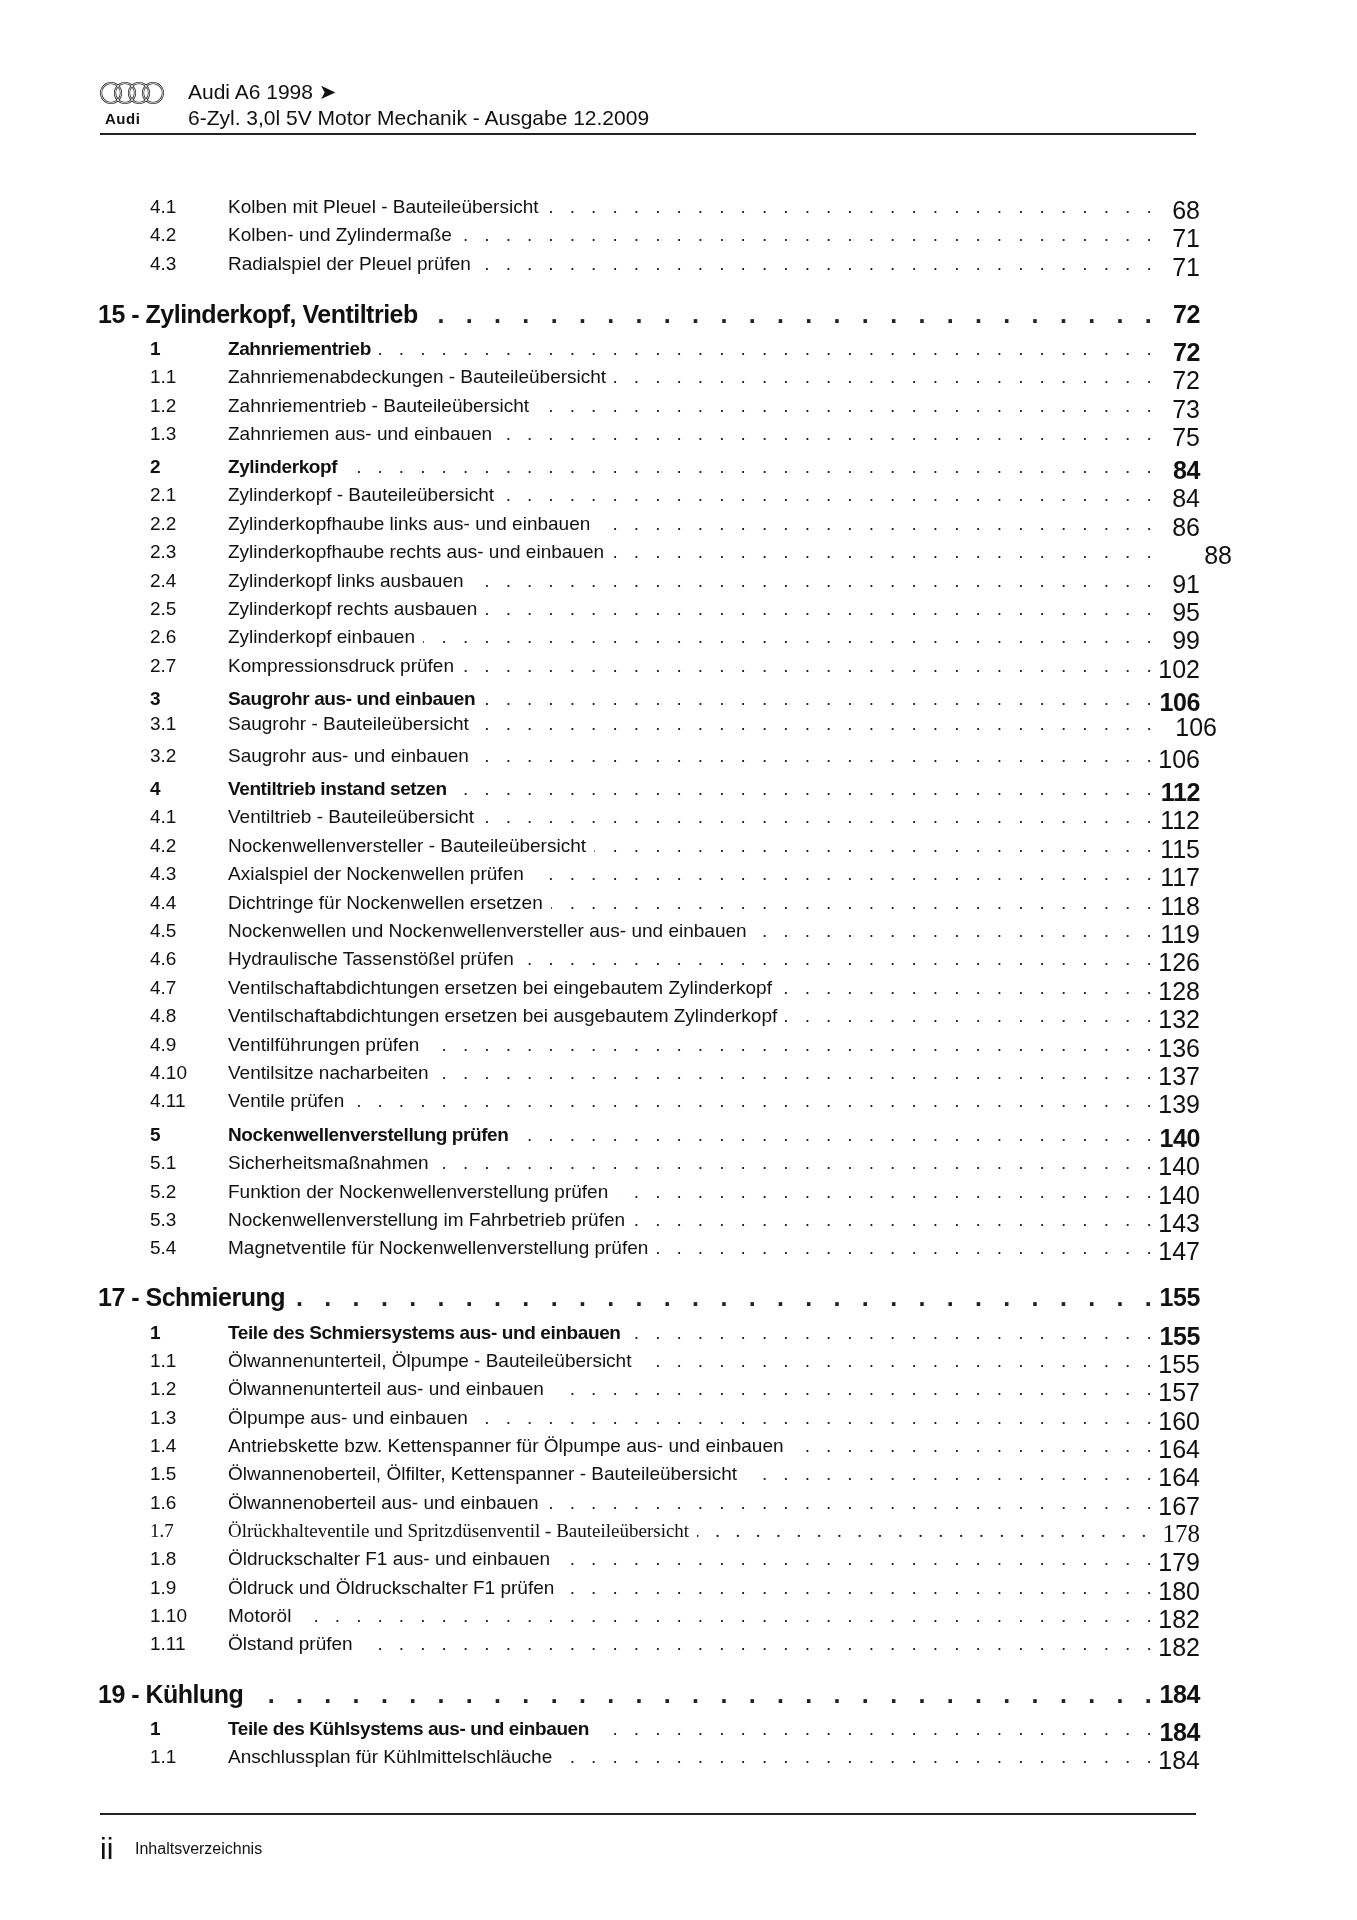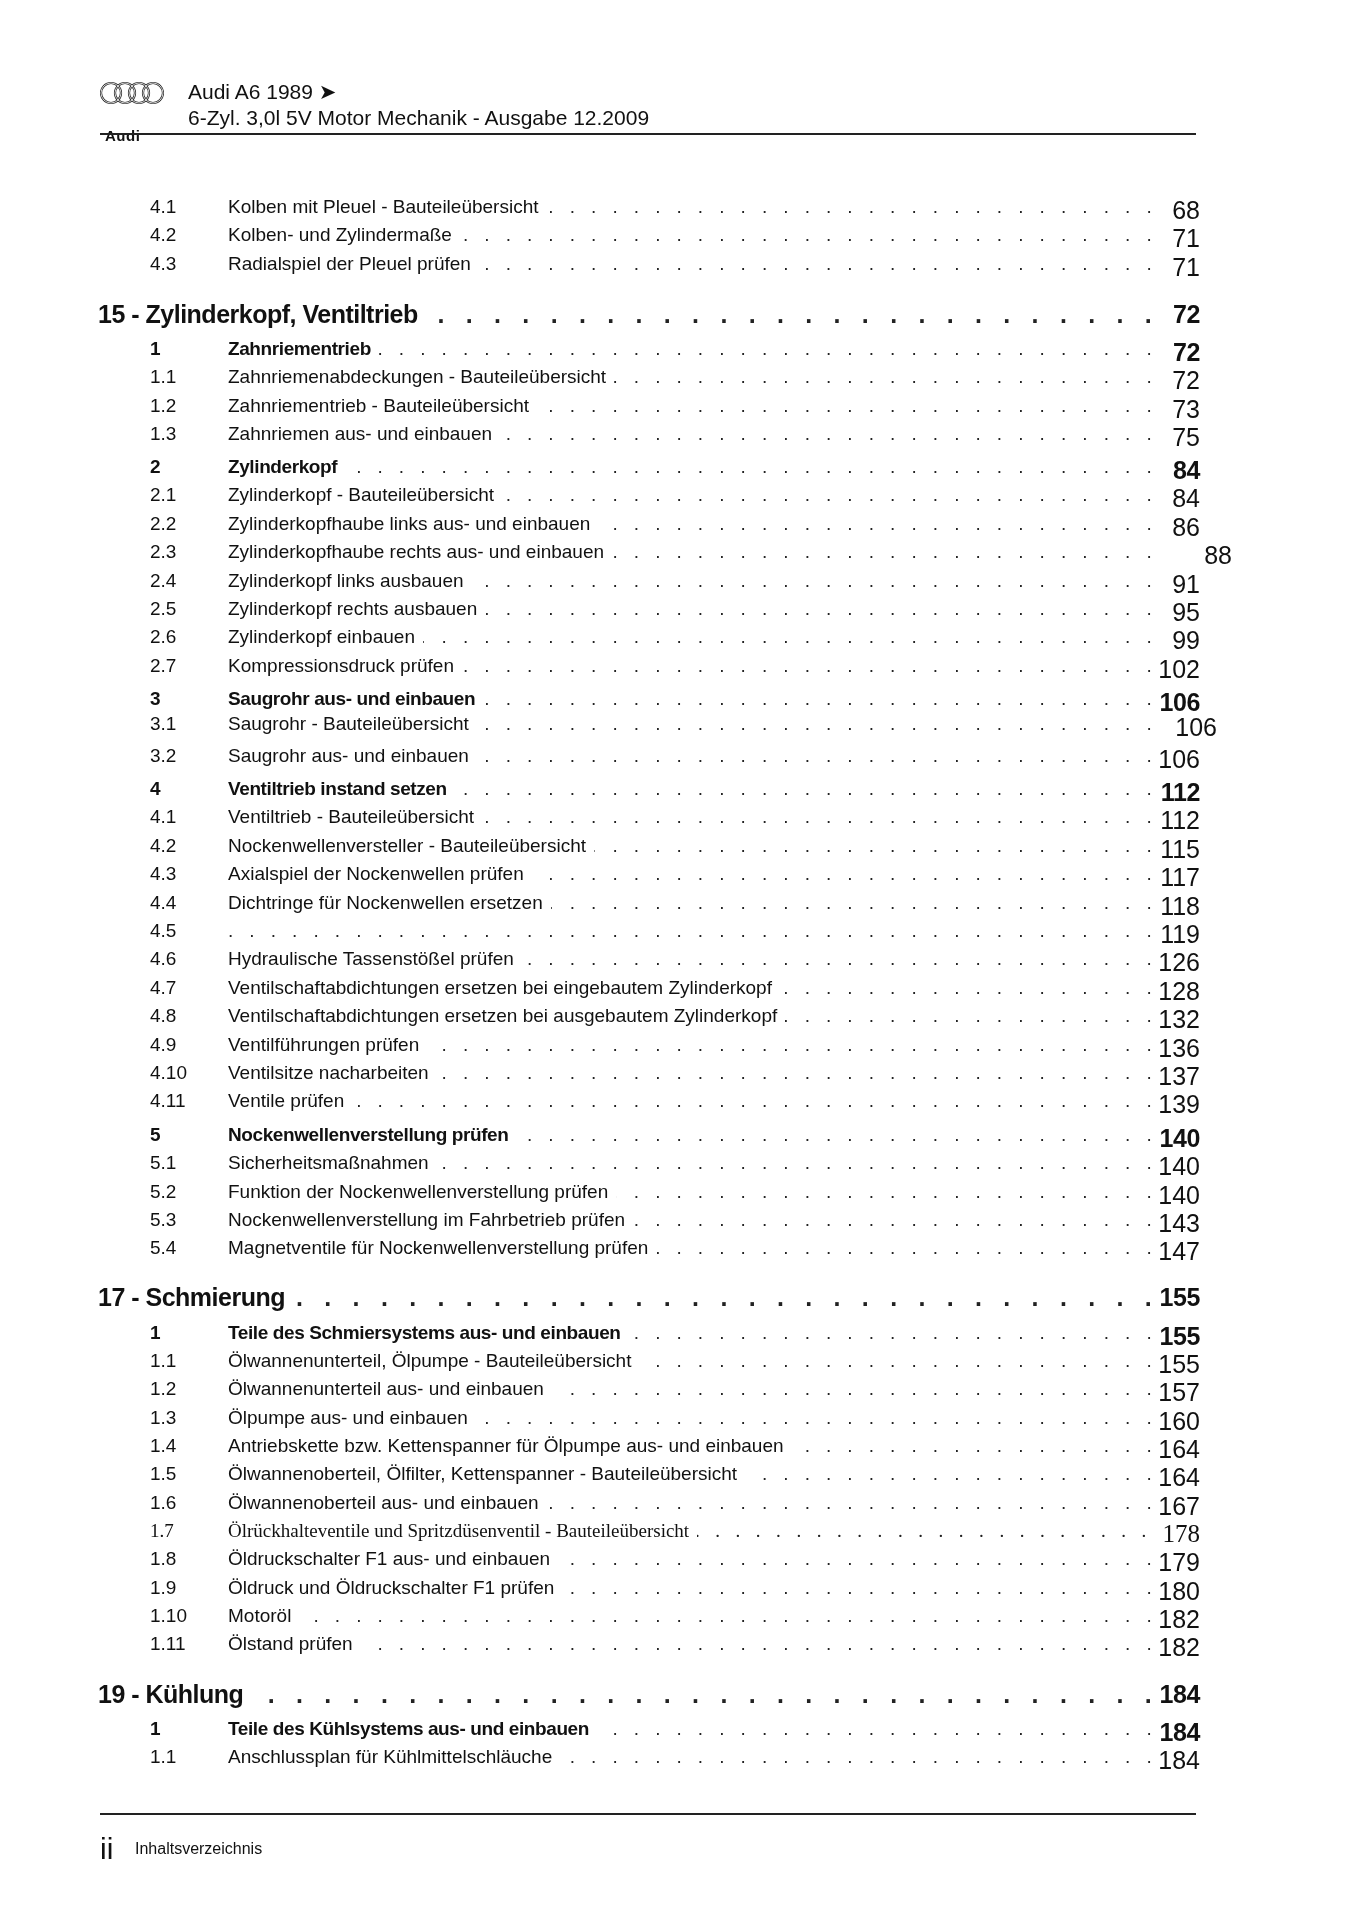--- a/index.html
+++ b/index.html
@@ -1,20 +1,20 @@
 <!DOCTYPE html>
 <html><head>
 <meta charset="utf-8">
 <style>
   html, body { margin: 0; padding: 0; background: #ffffff; }
   body { width: 1357px; height: 1920px; position: relative; overflow: hidden;
          font-family: "Liberation Sans", sans-serif; color: #111; }
   .header { position: absolute; left: 100px; top: 78px; width: 1096px; height: 54px; }
   .logo-rings { position: absolute; left: 0; top: 2px; width: 64px; height: 26px; }
-  .logo-word { position: absolute; left: 5px; top: 32px; font-weight: bold; font-size: 15px; letter-spacing: 0.5px; margin-top: 17px; }
+  .logo-word { position: absolute; left: 5px; top: 32px; font-weight: bold; font-size: 15px; letter-spacing: 0.5px; }
   .hdr-line1 { position: absolute; left: 88px; top: 2px; font-size: 21px; }
   .hdr-line2 { position: absolute; left: 88px; top: 28px; font-size: 21px; }
   .rule { position: absolute; left: 100px; width: 1096px; height: 2px; background: #222; }
   .row { position: absolute; left: 0; width: 1357px; height: 26px; }
   .row .num { position: absolute; left: 150px; font-size: 19px; }
   .row .title { position: absolute; left: 228px; font-size: 19px; background: #fff; padding-right: 8px; z-index: 2; white-space: nowrap; }
   .row .dots { position: absolute; left: 228px; width: 930px; overflow: hidden; white-space: nowrap;
                font-size: 19px; letter-spacing: 5.4px; z-index: 1; color: #222; }
   .row .page { position: absolute; right: 157px; font-size: 25px; background: #fff; padding-left: 6px; z-index: 2; }
   .row.bold .title, .row.bold .num, .row.bold .page { font-weight: bold; letter-spacing: -0.4px; }
@@ -36,21 +36,21 @@
       <circle cx="53" cy="13" r="10"></circle>
     </g>
     <g fill="none" stroke="#fff" stroke-width="0.8">
       <circle cx="11" cy="13" r="10"></circle>
       <circle cx="25" cy="13" r="10"></circle>
       <circle cx="39" cy="13" r="10"></circle>
       <circle cx="53" cy="13" r="10"></circle>
     </g>
   </svg>
   <div class="logo-word">Audi</div>
-  <div class="hdr-line1">Audi A6 1989 ➤</div>
+  <div class="hdr-line1">Audi A6 1998 ➤</div>
   <div class="hdr-line2">6-Zyl. 3,0l 5V Motor Mechanik - Ausgabe 12.2009</div>
 </div>
 <div class="rule" style="top:133px"></div>
 
 <div id="toc">
     <div class="row" style="top: 196px;">
       <span class="num">4.1</span>
       <span class="dots"> . . . . . . . . . . . . . . . . . . . . . . . . . . . . . . . . . . . . . . . . . . . . . . . . . . . . . . . . . . . . . . . . . . . . . . . . . . . . . . . . . . . . . . . . . . . . . . . . . . . . . . . . . . . . . . . . . . . . . . . . . . . . . . . . . . . . . . . . . . . . . . . . . . . . . . . . . . . . . . . . . . . . . . . . . . . . . . . . . . . . . . . . . . . . . . . . . . . . . . . . . . . . . . . . . . . . . . . . . . . .</span>
       <span class="title">Kolben mit Pleuel - Bauteileübersicht</span>
       <span class="page">68</span>
@@ -188,20 +188,21 @@
     </div>
     <div class="row" style="top: 892px;">
       <span class="num">4.4</span>
       <span class="dots"> . . . . . . . . . . . . . . . . . . . . . . . . . . . . . . . . . . . . . . . . . . . . . . . . . . . . . . . . . . . . . . . . . . . . . . . . . . . . . . . . . . . . . . . . . . . . . . . . . . . . . . . . . . . . . . . . . . . . . . . . . . . . . . . . . . . . . . . . . . . . . . . . . . . . . . . . . . . . . . . . . . . . . . . . . . . . . . . . . . . . . . . . . . . . . . . . . . . . . . . . . . . . . . . . . . . . . . . . . . . .</span>
       <span class="title">Dichtringe für Nockenwellen ersetzen</span>
       <span class="page">118</span>
     </div>
     <div class="row" style="top: 920px;">
       <span class="num">4.5</span>
       <span class="dots"> . . . . . . . . . . . . . . . . . . . . . . . . . . . . . . . . . . . . . . . . . . . . . . . . . . . . . . . . . . . . . . . . . . . . . . . . . . . . . . . . . . . . . . . . . . . . . . . . . . . . . . . . . . . . . . . . . . . . . . . . . . . . . . . . . . . . . . . . . . . . . . . . . . . . . . . . . . . . . . . . . . . . . . . . . . . . . . . . . . . . . . . . . . . . . . . . . . . . . . . . . . . . . . . . . . . . . . . . . . . .</span>
+      <span class="title">Nockenwellen und Nockenwellenversteller aus- und einbauen</span>
       <span class="page">119</span>
     </div>
     <div class="row" style="top: 948px;">
       <span class="num">4.6</span>
       <span class="dots"> . . . . . . . . . . . . . . . . . . . . . . . . . . . . . . . . . . . . . . . . . . . . . . . . . . . . . . . . . . . . . . . . . . . . . . . . . . . . . . . . . . . . . . . . . . . . . . . . . . . . . . . . . . . . . . . . . . . . . . . . . . . . . . . . . . . . . . . . . . . . . . . . . . . . . . . . . . . . . . . . . . . . . . . . . . . . . . . . . . . . . . . . . . . . . . . . . . . . . . . . . . . . . . . . . . . . . . . . . . . .</span>
       <span class="title">Hydraulische Tassenstößel prüfen</span>
       <span class="page">126</span>
     </div>
     <div class="row" style="top: 977px;">
       <span class="num">4.7</span>

